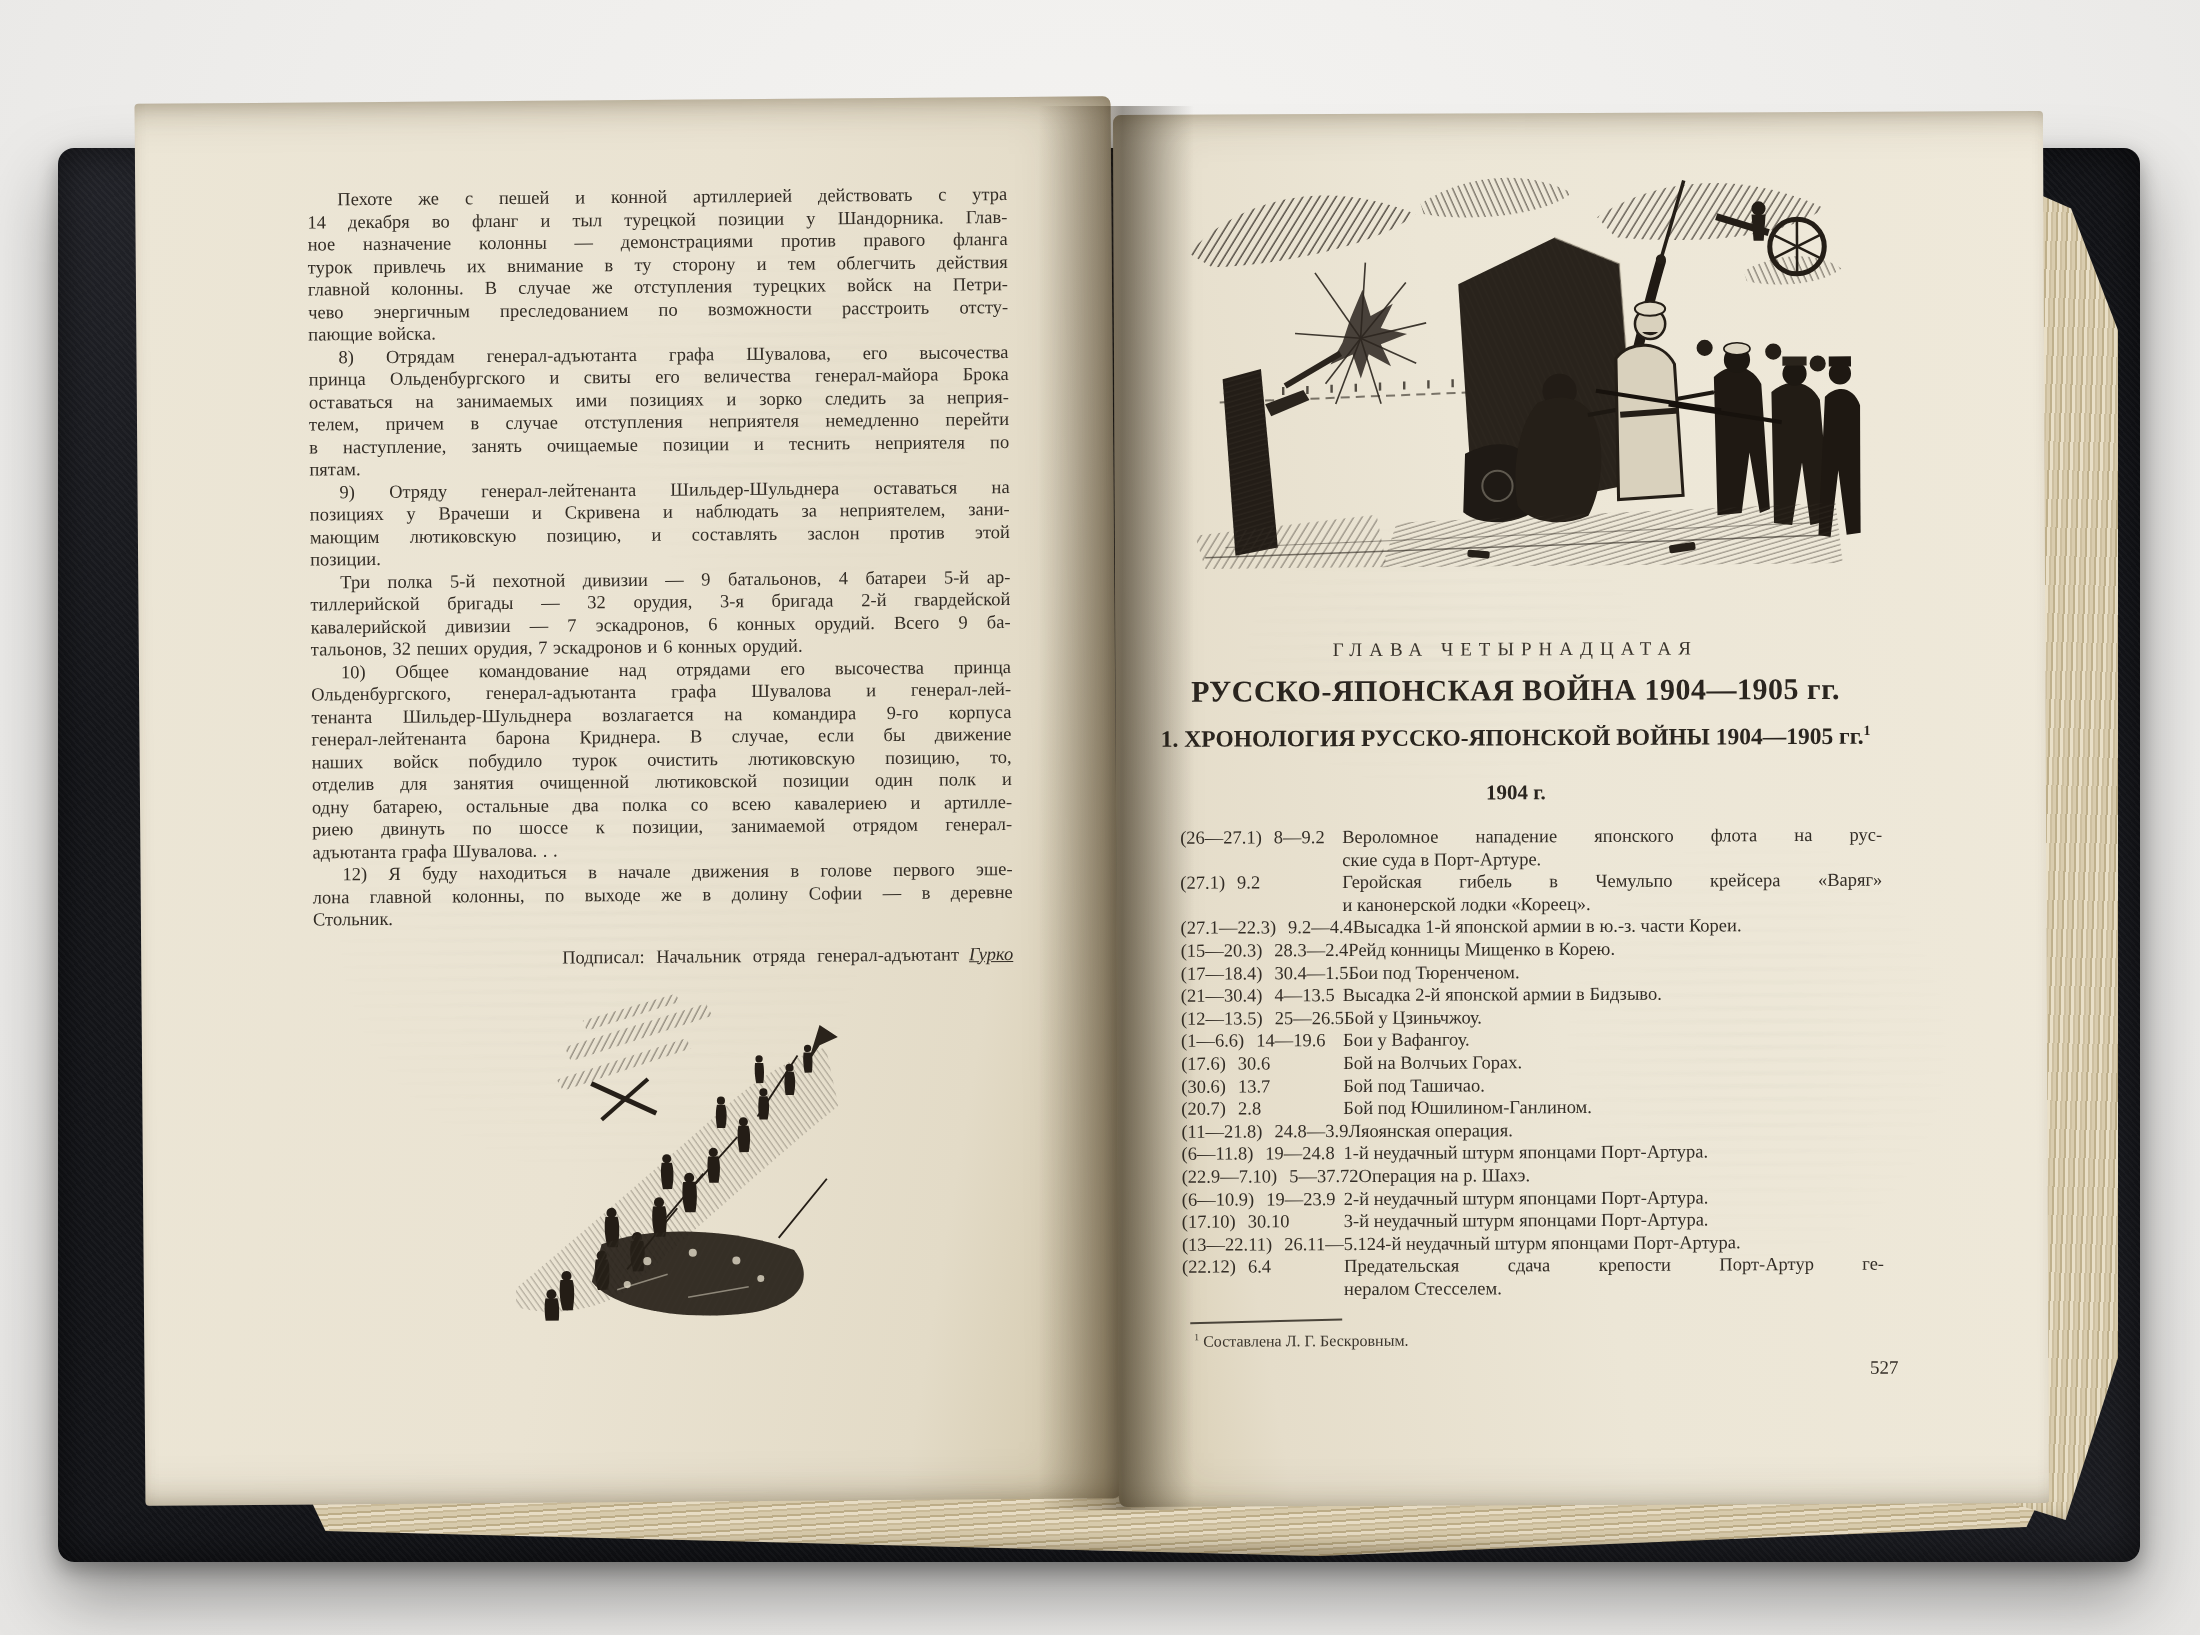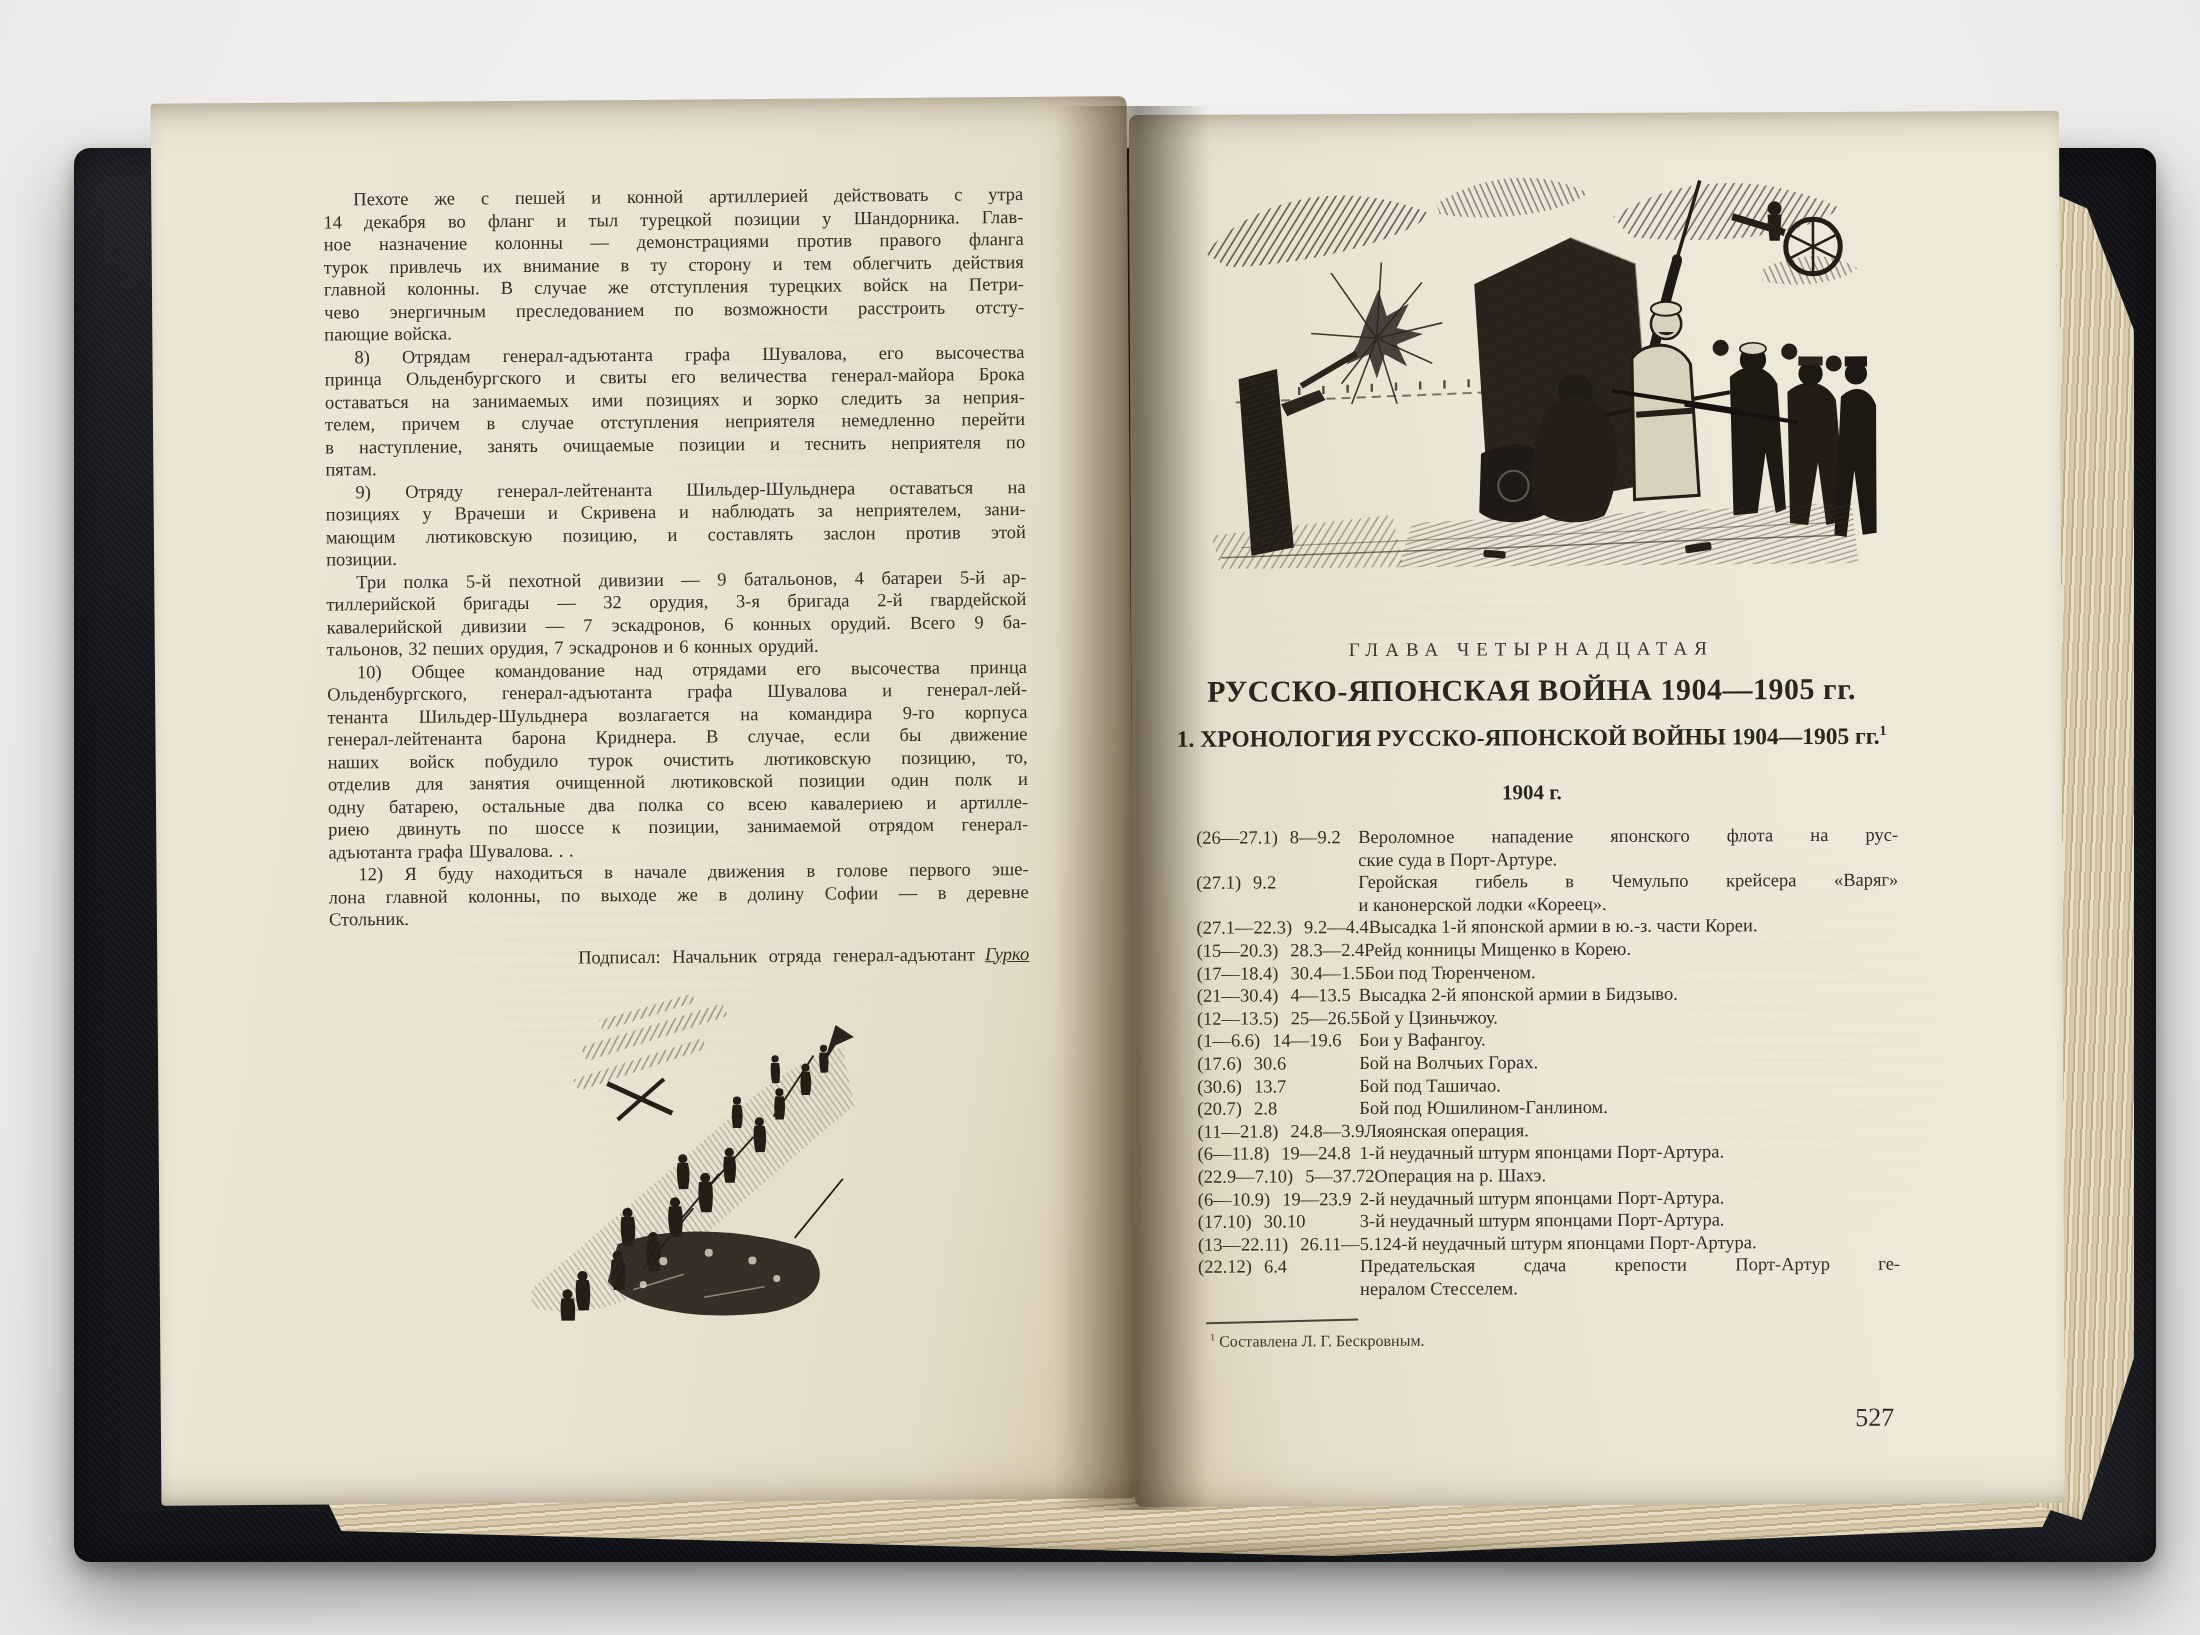--- a/index.html
+++ b/index.html
@@ -1,21 +1,21 @@
 <!DOCTYPE html>
 <html><head>
 <meta charset="utf-8">
 <style>
   html,body{margin:0;padding:0;}
   body{
     width:2200px;height:1635px;overflow:hidden;position:relative;
     background:radial-gradient(ellipse at 50% 28%, #f5f4f2 0%, #eeedeb 55%, #e6e5e3 100%);
     font-family:"Liberation Serif","DejaVu Serif",serif;color:#332d26;
   }
-  .scene{position:absolute;inset:0;margin-left:16px;}
+  .scene{position:absolute;inset:0;}
   
   .cover{
     position:absolute;left:58px;top:148px;width:2082px;height:1414px;border-radius:16px;
     background:
       repeating-linear-gradient(48deg, rgba(255,255,255,.03) 0 2px, rgba(0,0,0,0) 2px 5px),
       linear-gradient(135deg,#23242a 0%, #15161a 18%, #121317 60%, #1b1c21 100%);
     box-shadow:0 34px 70px rgba(0,0,0,.38), 0 8px 20px rgba(0,0,0,.30), inset 0 0 40px rgba(0,0,0,.6);
   }
   
   .edge{position:absolute;}
@@ -80,21 +80,21 @@
   .rp-section{position:absolute;left:10px;top:611px;width:780px;text-align:center;font-size:23.5px;font-weight:bold;color:#2a251f;}
   .rp-year{position:absolute;left:50px;top:667px;width:700px;text-align:center;font-size:21px;font-weight:bold;color:#2a251f;}
   sup{font-size:60%;vertical-align:super;line-height:0;}
   .chron{position:absolute;left:64px;top:712px;width:702px;font-size:18.5px;line-height:22.6px;}
   .crow{display:flex;align-items:flex-start;}
   .dates{flex:0 0 162px;white-space:nowrap;}
   .dates .new{margin-left:12px;text-align:right;}
   .event{flex:1;min-width:0;}
   .fnrule{position:absolute;left:72px;top:1206px;width:152px;height:2px;background:#4a443a;transform:rotate(-1.2deg);}
   .footnote{position:absolute;left:76px;top:1218px;font-size:16px;color:#3a342c;}
-  .pagenum{position:absolute;left:700px;top:1291px;width:80px;text-align:center;font-size:26px;}
+  .pagenum{position:absolute;left:700px;top:1245px;width:80px;text-align:right;font-size:19px;}
   
   .engraving{position:absolute;}
   .eng-right{left:50px;top:37px;width:696px;height:420px;}
   .eng-left{left:362px;top:886px;width:334px;height:334px;}
 </style>
 </head>
 <body>
 
 <div class="scene">
   <div class="cover"></div>

